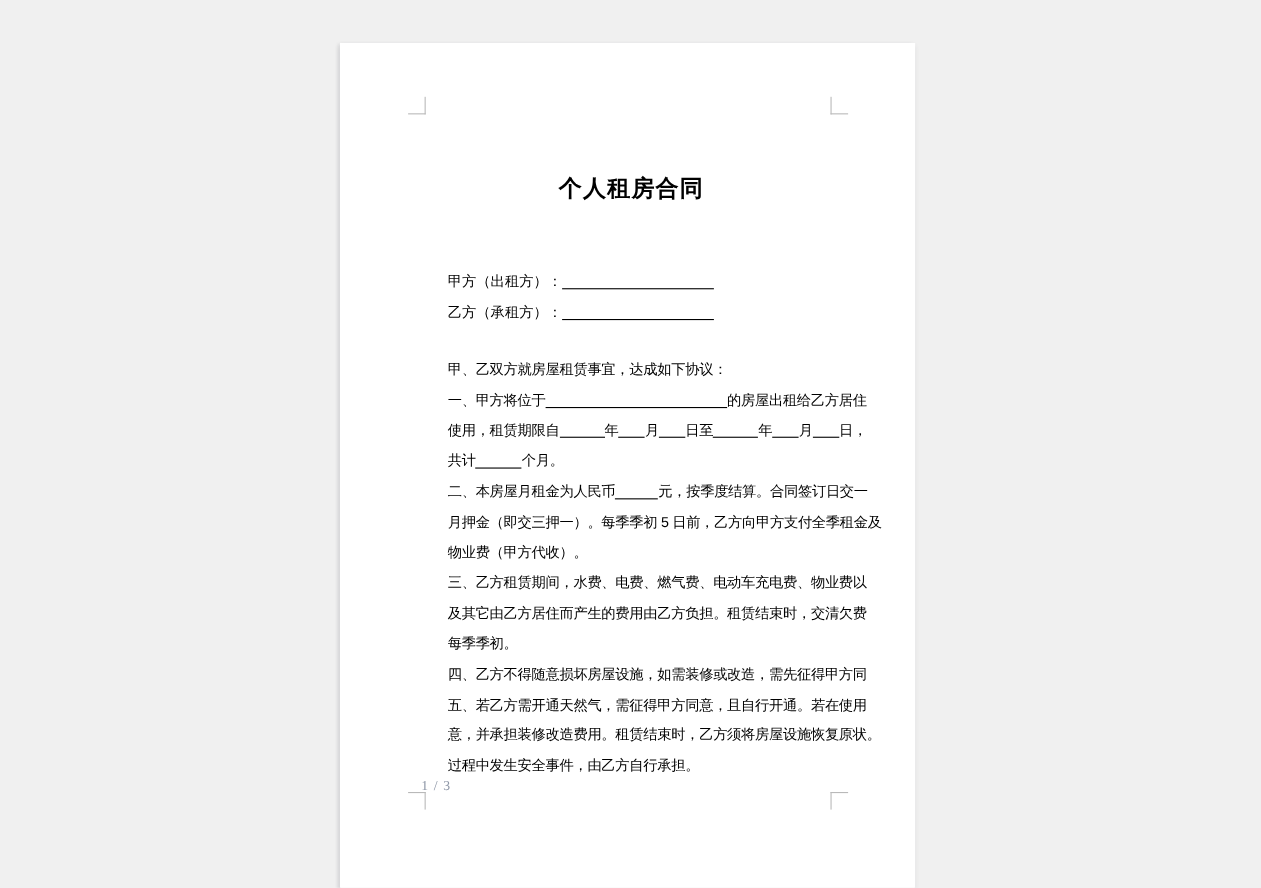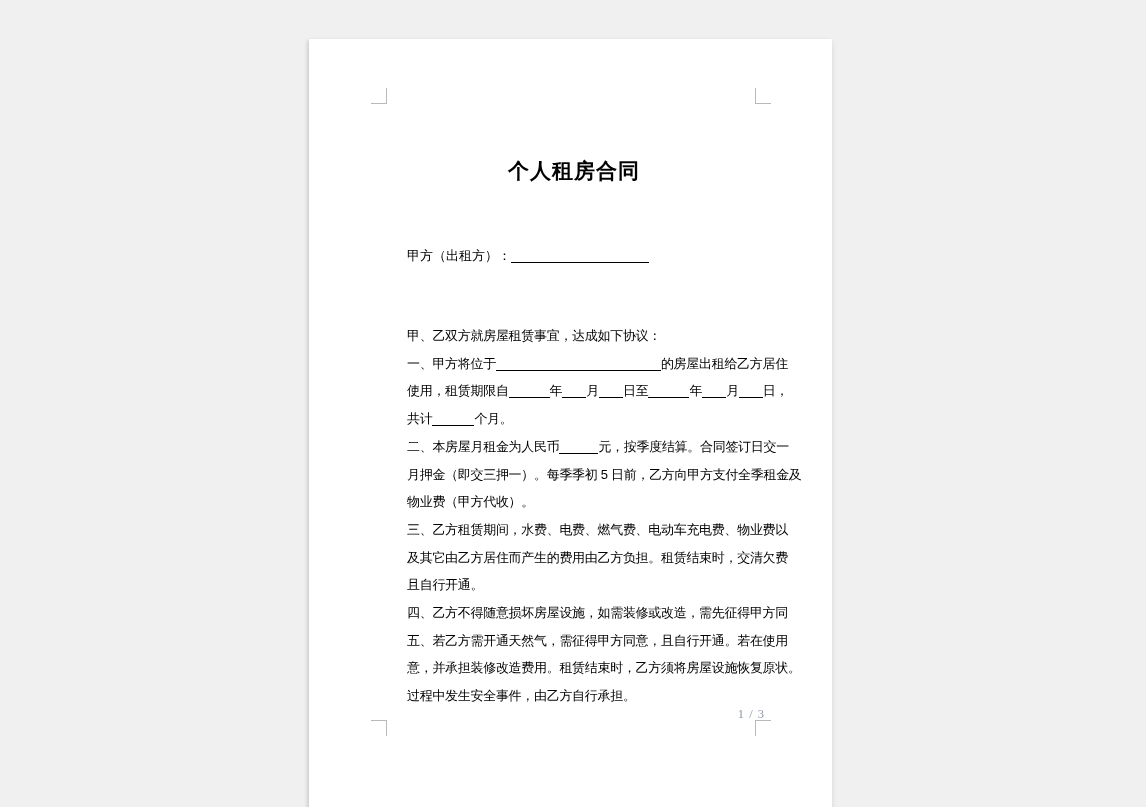--- a/index.html
+++ b/index.html
@@ -30,52 +30,53 @@
   .parties{position:absolute;left:74px;top:203px;width:382px;color:var(--ink);
     font-size:13px;line-height:28px;}
   .body{position:absolute;left:74px;top:283px;width:384px;color:var(--ink);
     font-size:13px;line-height:27.7px;letter-spacing:-0.3px;}
   .line{white-space:nowrap;margin-left:24px;}
   .blank{
     display:inline-block;height:14px;vertical-align:-3px;
     border-bottom:1px solid var(--blank);
   }
   .pageno{
-    position:absolute;left:74px;top:668px;width:382px;text-align:right;
+    position:absolute;left:74px;top:668px;width:382px;text-align:left;
     font-family:"Liberation Serif",serif;font-size:12.5px;color:var(--pageno);
     letter-spacing:1px;
   }
 </style>
 </head>
 <body>
 
 <div class="canvas">
   <div class="page">
     <div class="crop tl"></div>
     <div class="crop tr"></div>
     <div class="crop bl"></div>
     <div class="crop br"></div>
 
     <div class="title">个人租房合同</div>
 
     <div class="parties" id="parties">
         <div class="line"><span>甲方（出租方）：</span><span class="blank" style="width: 138px;"></span></div>
+        <div class="line"><span>乙方（承租方）：</span><span class="blank" style="width: 138px;"></span></div>
       </div>
 
     <div class="body" id="body-lines">
         <div class="line"><span>甲、乙双方就房屋租赁事宜，达成如下协议：</span></div>
         <div class="line"><span>一、甲方将位于</span><span class="blank" style="width: 165px;"></span><span>的房屋出租给乙方居住</span></div>
         <div class="line"><span>使用，租赁期限自</span><span class="blank" style="width: 41px;"></span><span>年</span><span class="blank" style="width: 24px;"></span><span>月</span><span class="blank" style="width: 24px;"></span><span>日至</span><span class="blank" style="width: 41px;"></span><span>年</span><span class="blank" style="width: 24px;"></span><span>月</span><span class="blank" style="width: 24px;"></span><span>日，</span></div>
         <div class="line"><span>共计</span><span class="blank" style="width: 42px;"></span><span>个月。</span></div>
         <div class="line"><span>二、本房屋月租金为人民币</span><span class="blank" style="width: 39px;"></span><span>元，按季度结算。合同签订日交一</span></div>
         <div class="line"><span>月押金（即交三押一）。每季季初 5 日前，乙方向甲方支付全季租金及</span></div>
         <div class="line"><span>物业费（甲方代收）。</span></div>
         <div class="line"><span>三、乙方租赁期间，水费、电费、燃气费、电动车充电费、物业费以</span></div>
         <div class="line"><span>及其它由乙方居住而产生的费用由乙方负担。租赁结束时，交清欠费</span></div>
-        <div class="line"><span>且自行开通。</span></div>
+        <div class="line"><span>每季季初。</span></div>
         <div class="line"><span>四、乙方不得随意损坏房屋设施，如需装修或改造，需先征得甲方同</span></div>
         <div class="line"><span>五、若乙方需开通天然气，需征得甲方同意，且自行开通。若在使用</span></div>
         <div class="line"><span>意，并承担装修改造费用。租赁结束时，乙方须将房屋设施恢复原状。</span></div>
         <div class="line"><span>过程中发生安全事件，由乙方自行承担。</span></div>
       </div>
 
     <div class="pageno">1 / 3</div>
   </div>
 </div>
 

